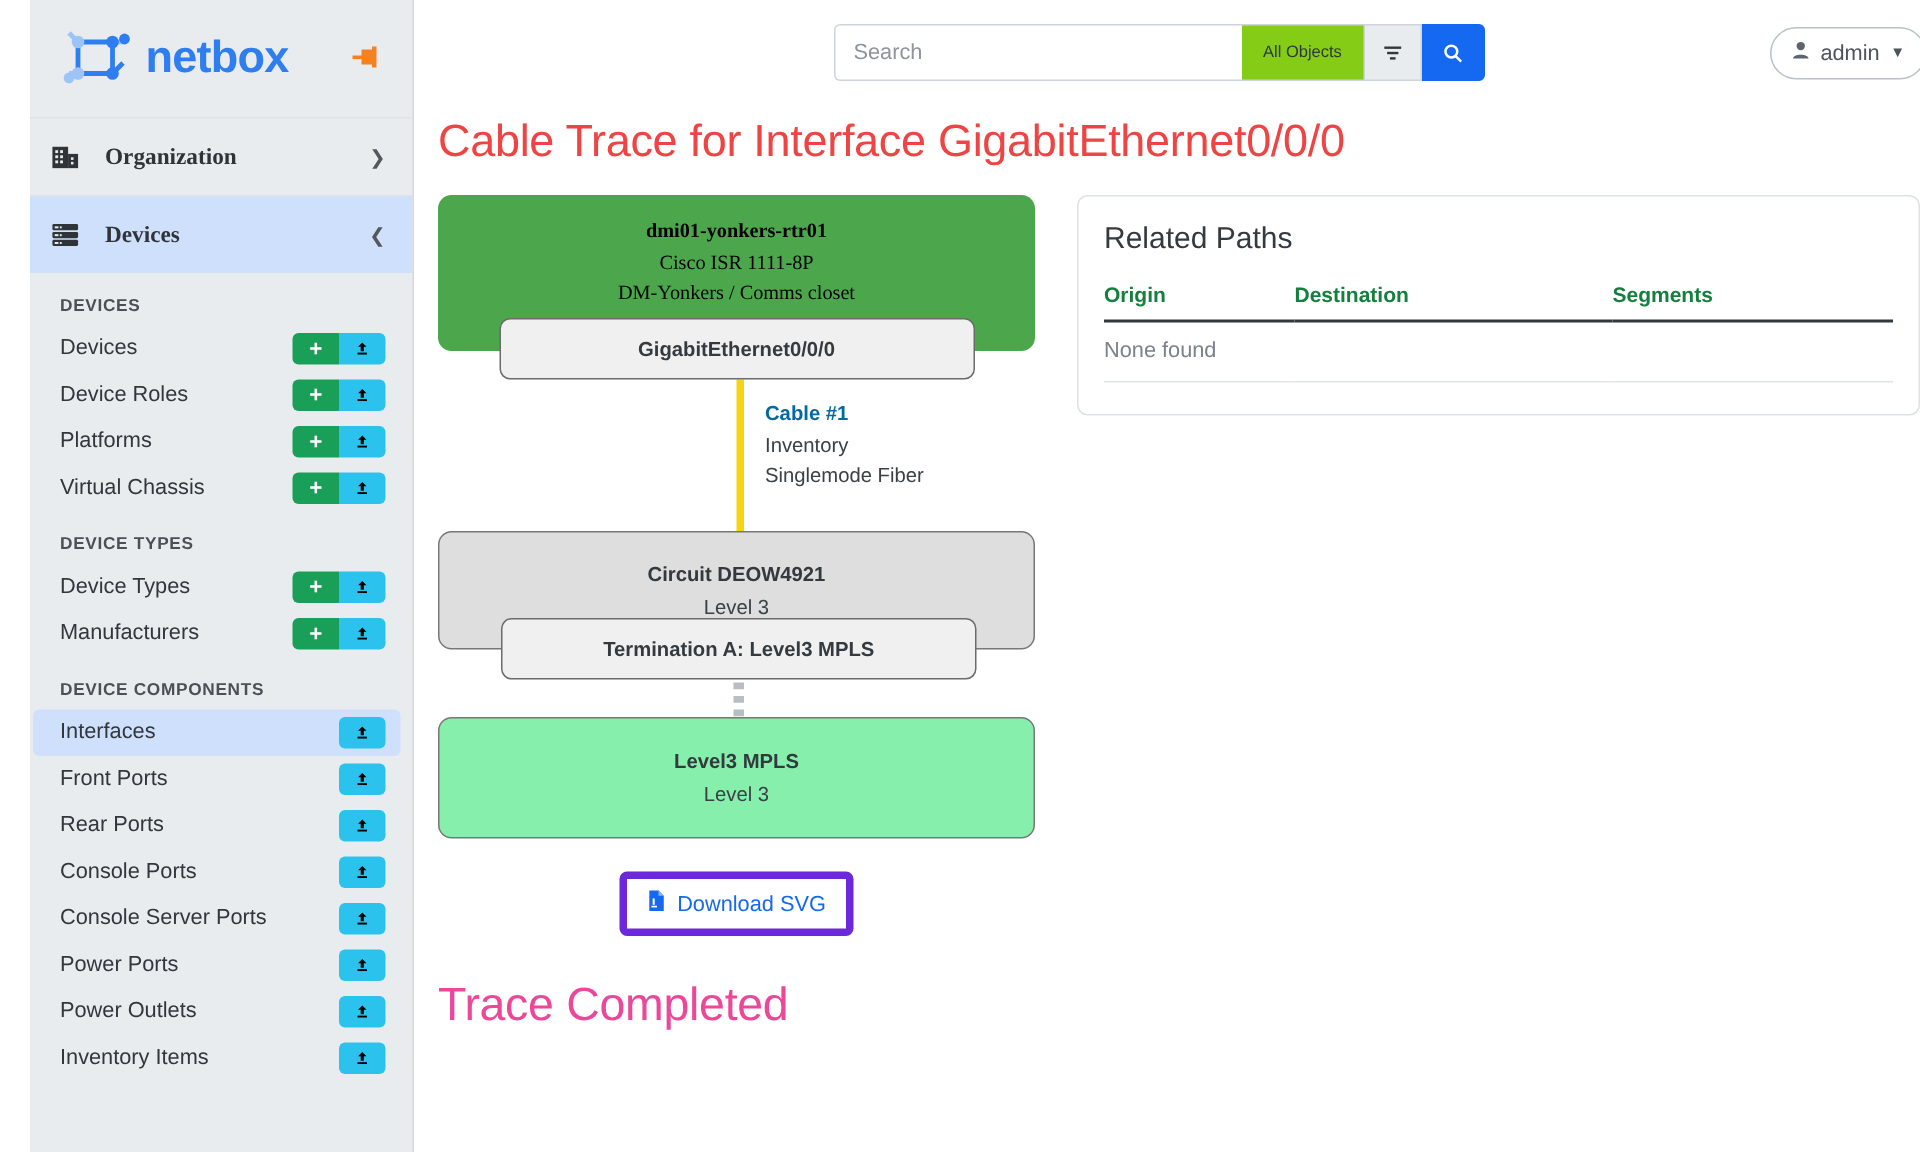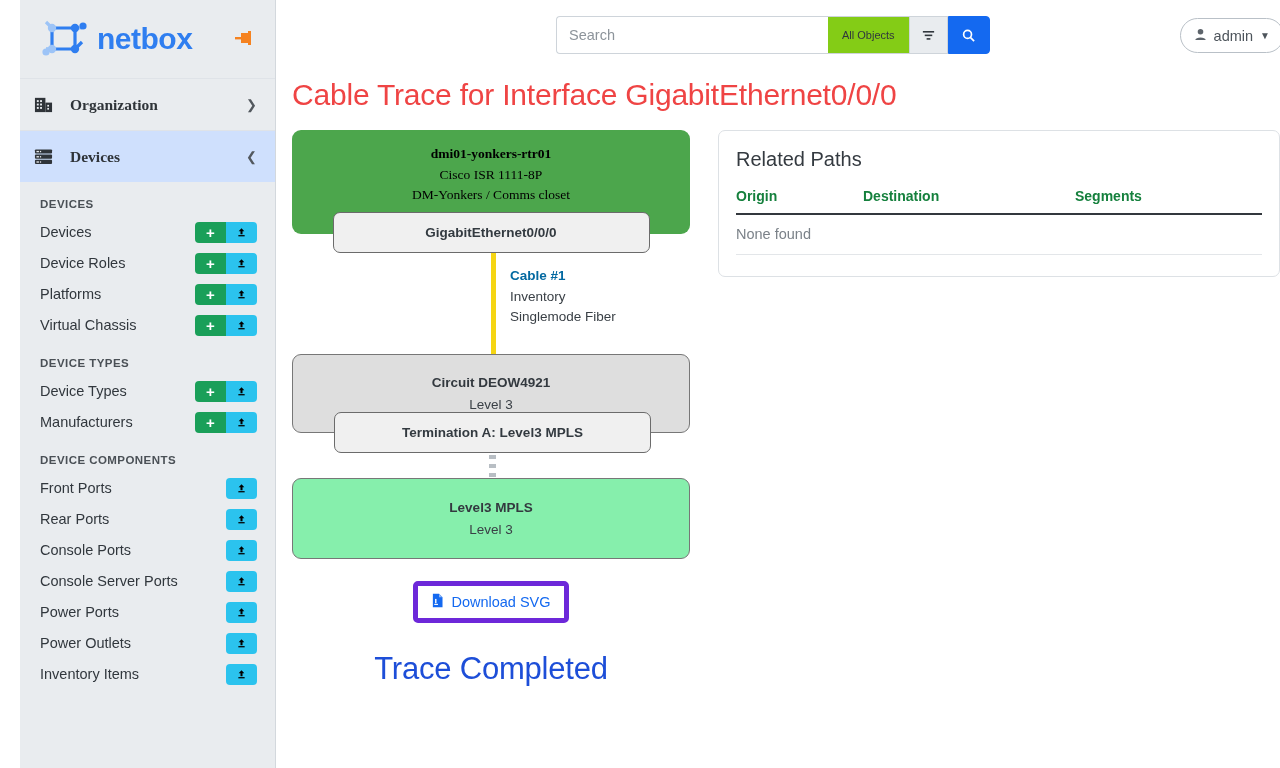--- a/index.html
+++ b/index.html
@@ -186,22 +186,22 @@
   .node-provider .np2 { font-size: 13.5px; color: #3a4046; line-height:1.6; }
 
   .dl-wrap { text-align: center; padding-top: 22px; }
   .dl-btn {
     display: inline-flex; align-items: center; gap: 7px;
     padding: 7px 13px; border: 5px solid #6d28d9; border-radius: 5px;
     background: #fff; color: #1469f0; font-size: 14.5px; cursor: pointer;
     font-family: "Liberation Sans", sans-serif;
   }
   .trace-done {
-    text-align: center; padding-top: 28px;
-    font-size: 31px; color: #1d4ed8; font-weight: 400; letter-spacing: -0.2px;
+    text-align: left; padding-top: 28px;
+    font-size: 31px; color: #ec4899; font-weight: 400; letter-spacing: -0.2px;
   }
 
   
   .card {
     background: #fff; border: 1px solid #dde1e5; border-radius: 7px;
     padding: 17px 17px 21px 17px;
   }
   .card-title { font-size: 20px; color: #343a40; font-weight: 400; padding-bottom: 17px; }
   .paths-table { width: 100%; border-collapse: collapse; }
   .paths-table th {
@@ -378,20 +378,31 @@
         <button class="mini-btn imp">
           <svg viewBox="0 0 14 14" width="11" height="11" fill="#000">
               <path d="M7 1.6 L10.6 5.4 H8.3 V9.1 H5.7 V5.4 H3.4 Z"></path>
               <rect x="3" y="10.3" width="8" height="1.6"></rect>
             </svg>
         </button>
       </span>
     </div>
 
     <div class="sub-header">DEVICE COMPONENTS</div>
+    <div class="sub-item active">
+      <span class="si-label">Interfaces</span>
+      <span class="btn-grp">
+        <button class="mini-btn imp solo">
+          <svg viewBox="0 0 14 14" width="11" height="11" fill="#000">
+              <path d="M7 1.6 L10.6 5.4 H8.3 V9.1 H5.7 V5.4 H3.4 Z"></path>
+              <rect x="3" y="10.3" width="8" height="1.6"></rect>
+            </svg>
+        </button>
+      </span>
+    </div>
     <div class="sub-item">
       <span class="si-label">Front Ports</span>
       <span class="btn-grp">
         <button class="mini-btn imp solo">
           <svg viewBox="0 0 14 14" width="11" height="11" fill="#000">
               <path d="M7 1.6 L10.6 5.4 H8.3 V9.1 H5.7 V5.4 H3.4 Z"></path>
               <rect x="3" y="10.3" width="8" height="1.6"></rect>
             </svg>
         </button>
       </span>

